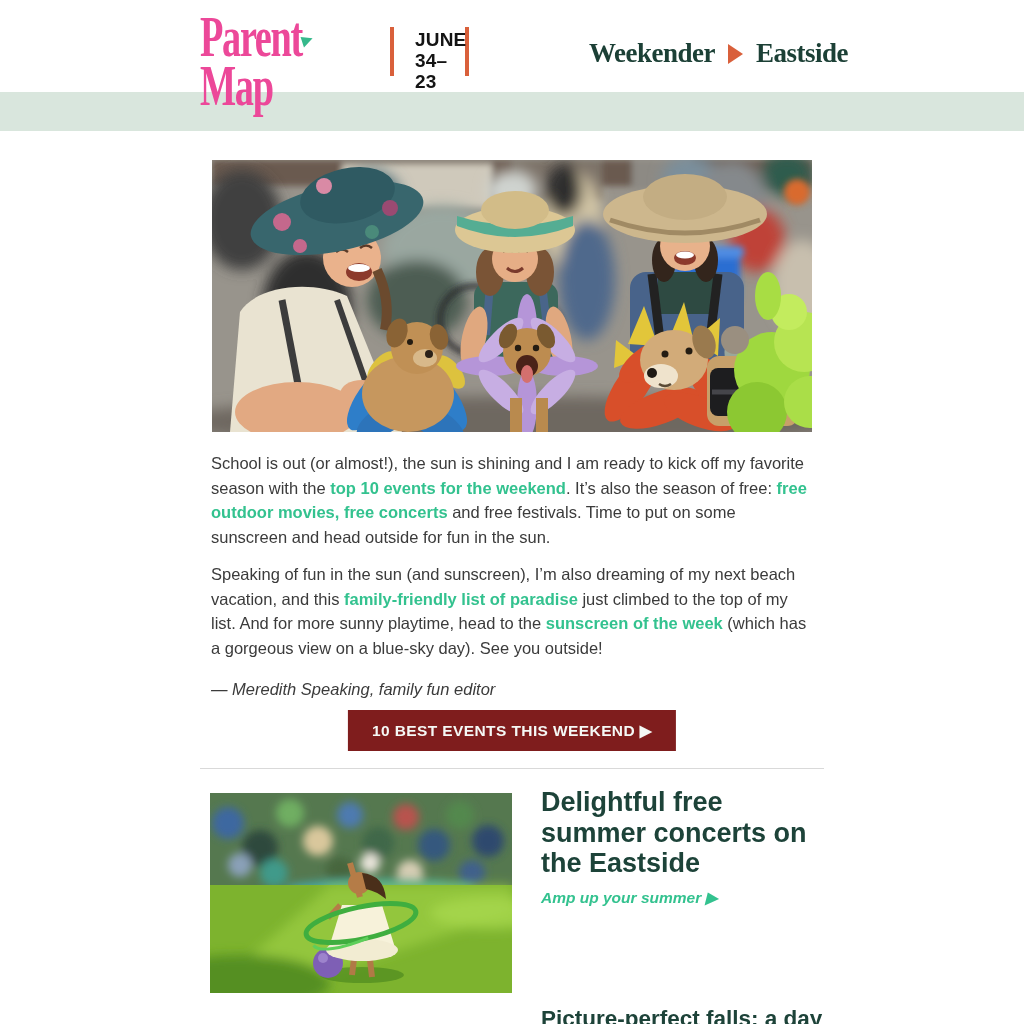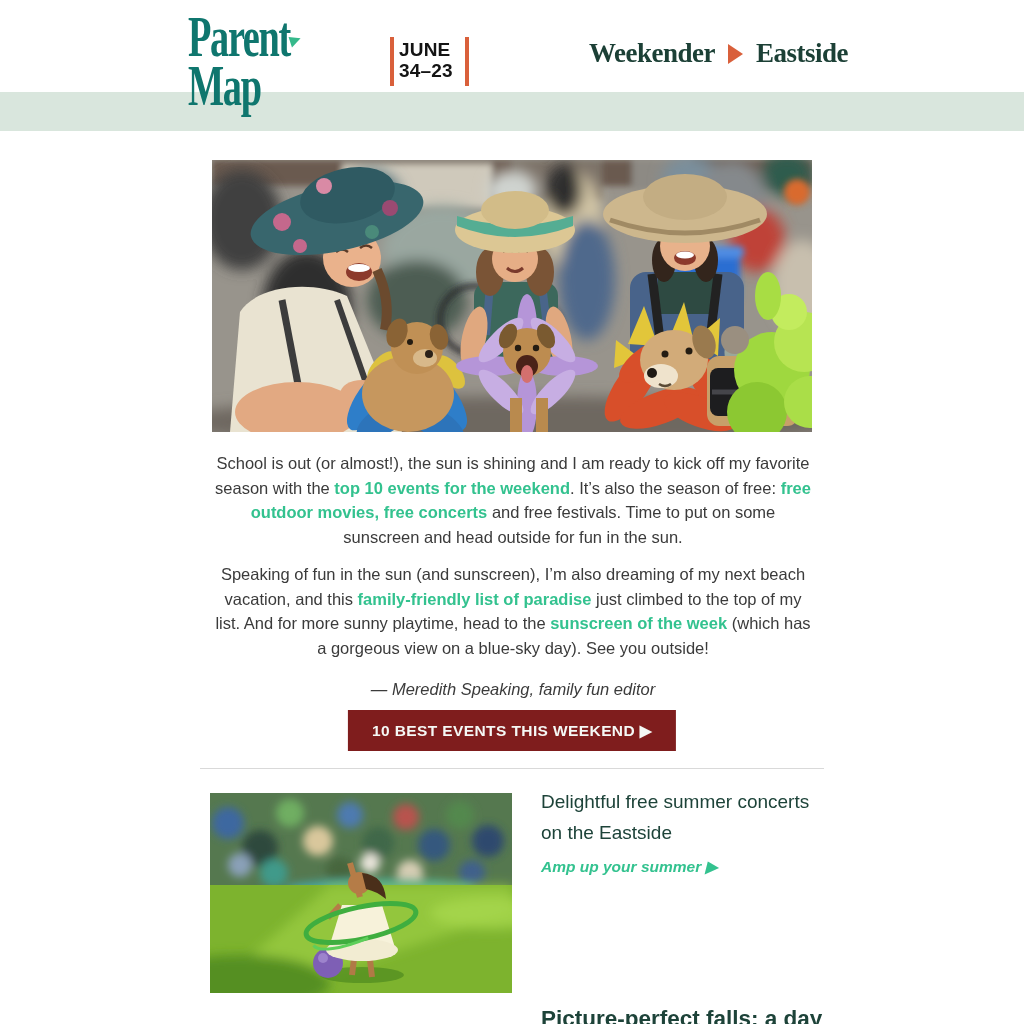--- a/index.html
+++ b/index.html
@@ -3,50 +3,50 @@
 <meta charset="utf-8">
 <style>
   html,body{margin:0;padding:0;}
   body{
     width:1024px;height:1024px;overflow:hidden;position:relative;
     background:#ffffff;font-family:"Liberation Sans",sans-serif;
     -webkit-font-smoothing:antialiased;
   }
   
   .band{position:absolute;top:92px;left:0;width:1024px;height:39px;background:#d9e6dd;z-index:1;}
-  .logo{position:absolute;left:188px;top:12px;z-index:3;color:#0f766e;text-decoration:none;display:block;}
+  .logo{position:absolute;left:200px;top:12px;z-index:3;color:#ec4899;text-decoration:none;display:block;}
   .logo-text{display:block;font-family:"Liberation Serif",serif;font-weight:700;
     font-size:58px;line-height:49px;letter-spacing:-2px;transform:scaleX(.66);transform-origin:left top;}
   .sparkle{position:absolute;left:102px;top:23px;width:0;height:0;
     border-left:11px solid #35b98b;border-top:5px solid transparent;border-bottom:6px solid transparent;
     transform:rotate(-18deg);}
-  .datebox{position:absolute;left:390px;top:37px;z-index:3;box-sizing:border-box;width:79px;height:49px;
-    border-left:4px solid #d9603b;border-right:4px solid #d9603b;padding:2px 0 0 5px;
+  .datebox{position:absolute;left:390px;top:27px;z-index:3;box-sizing:border-box;width:79px;height:49px;
+    border-left:4px solid #d9603b;border-right:4px solid #d9603b;padding:2px 0 0 21px;
     font-weight:700;font-size:19px;line-height:21px;color:#141414;letter-spacing:.2px;}
   .masthead{position:absolute;left:589px;top:38px;z-index:3;display:flex;align-items:center;gap:13px;
     font-family:"Liberation Serif",serif;font-weight:700;font-size:27px;color:#1c4036;letter-spacing:-.5px;justify-content:flex-end;}
   .tri{width:0;height:0;border-left:15px solid #d9603b;border-top:10px solid transparent;border-bottom:10px solid transparent;}
   
   .hero{position:absolute;left:212px;top:160px;width:600px;height:272px;display:block;overflow:hidden;}
   .hero svg,.article-img svg{display:block;width:100%;height:100%;}
   
   .intro{position:absolute;left:211px;top:451px;width:604px;font-size:16.5px;line-height:24.5px;color:#3b3b3b;}
-  .intro p{margin:0 0 13px 0;text-align:center;}
+  .intro p{margin:0 0 13px 0;}
   .intro p.sig{margin:17px 0 0 0;font-style:italic;}
   .lnk{color:#33c28f;font-weight:700;text-decoration:none;cursor:pointer;}
   
   .cta{position:absolute;top:710px;left:50%;transform:translateX(-50%);white-space:nowrap;
     background:#7f1d1d;color:#f5f8f5;font-weight:700;font-size:15.5px;letter-spacing:.4px;
     padding:12px 24px 11px 24px;text-decoration:none;display:inline-block;}
   
   .divider{position:absolute;left:200px;top:768px;width:624px;height:1px;background:#d9d9d9;}
   .article{position:absolute;left:210px;top:787px;width:624px;display:flex;}
   .article-img{width:302px;height:200px;margin-top:6px;flex:0 0 302px;display:block;overflow:hidden;}
   .article-body{margin-left:29px;width:284px;}
-  .article-title{margin:0 0 10px 0;font-size:19px;line-height:30.5px;font-weight:400;color:#1d4339;cursor:pointer;}
+  .article-title{margin:0 0 10px 0;font-size:27px;line-height:30.5px;font-weight:700;color:#1d4339;cursor:pointer;}
   .article-teaser{margin:0 0 13px 0;font-size:16.5px;line-height:24.5px;color:#3b3b3b;}
   .article-cta{font-size:15.5px;font-weight:700;color:#33c28f;text-decoration:none;cursor:pointer;font-style:italic;}
   .partial-title{position:absolute;left:541px;top:1004px;width:290px;margin:0;
     font-size:22.5px;line-height:30.5px;font-weight:700;color:#1d4339;cursor:pointer;}
 </style>
 </head>
 <body>
 
 <div>
 

